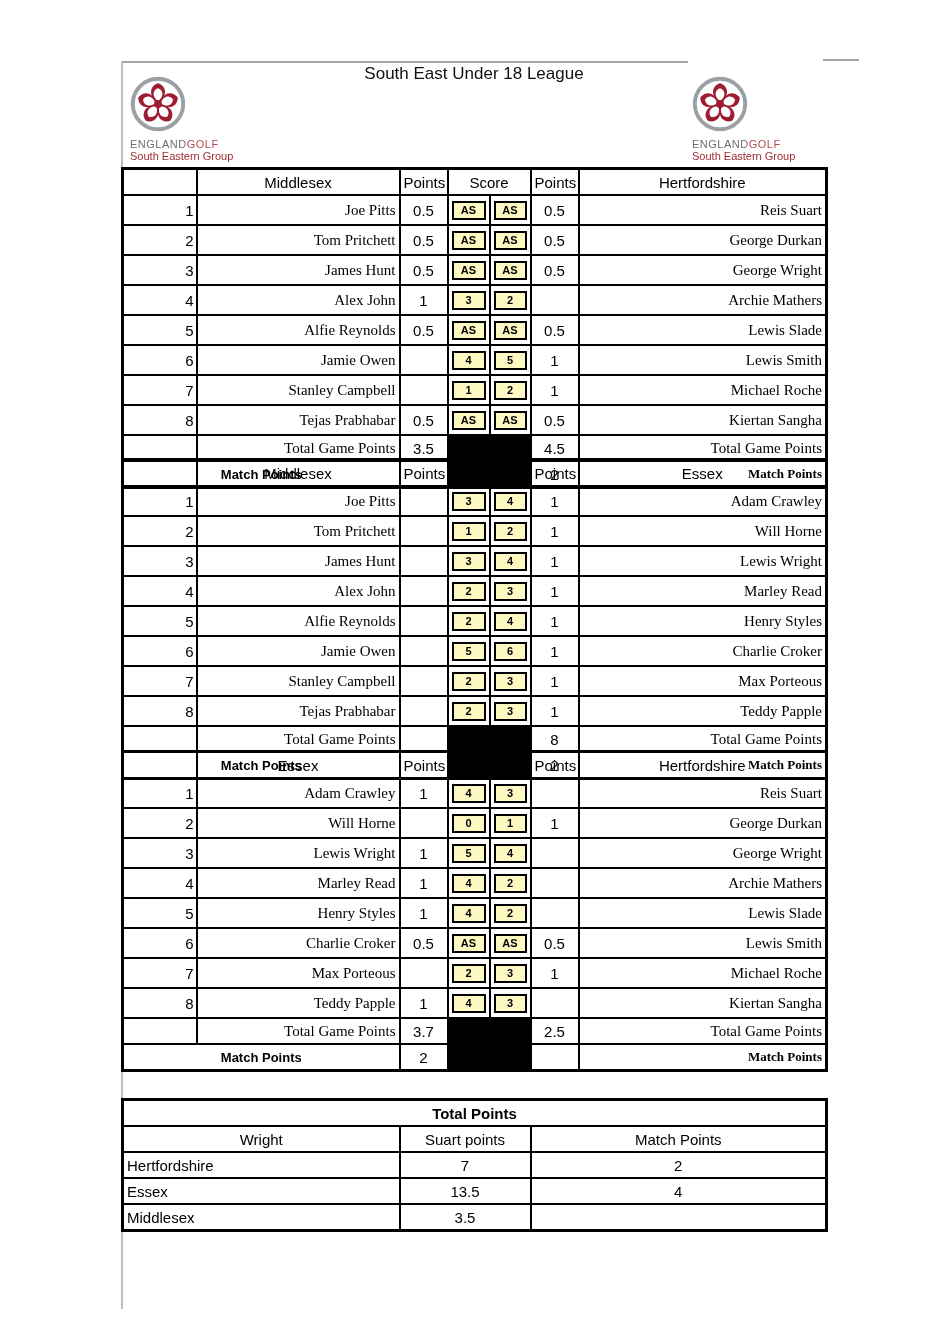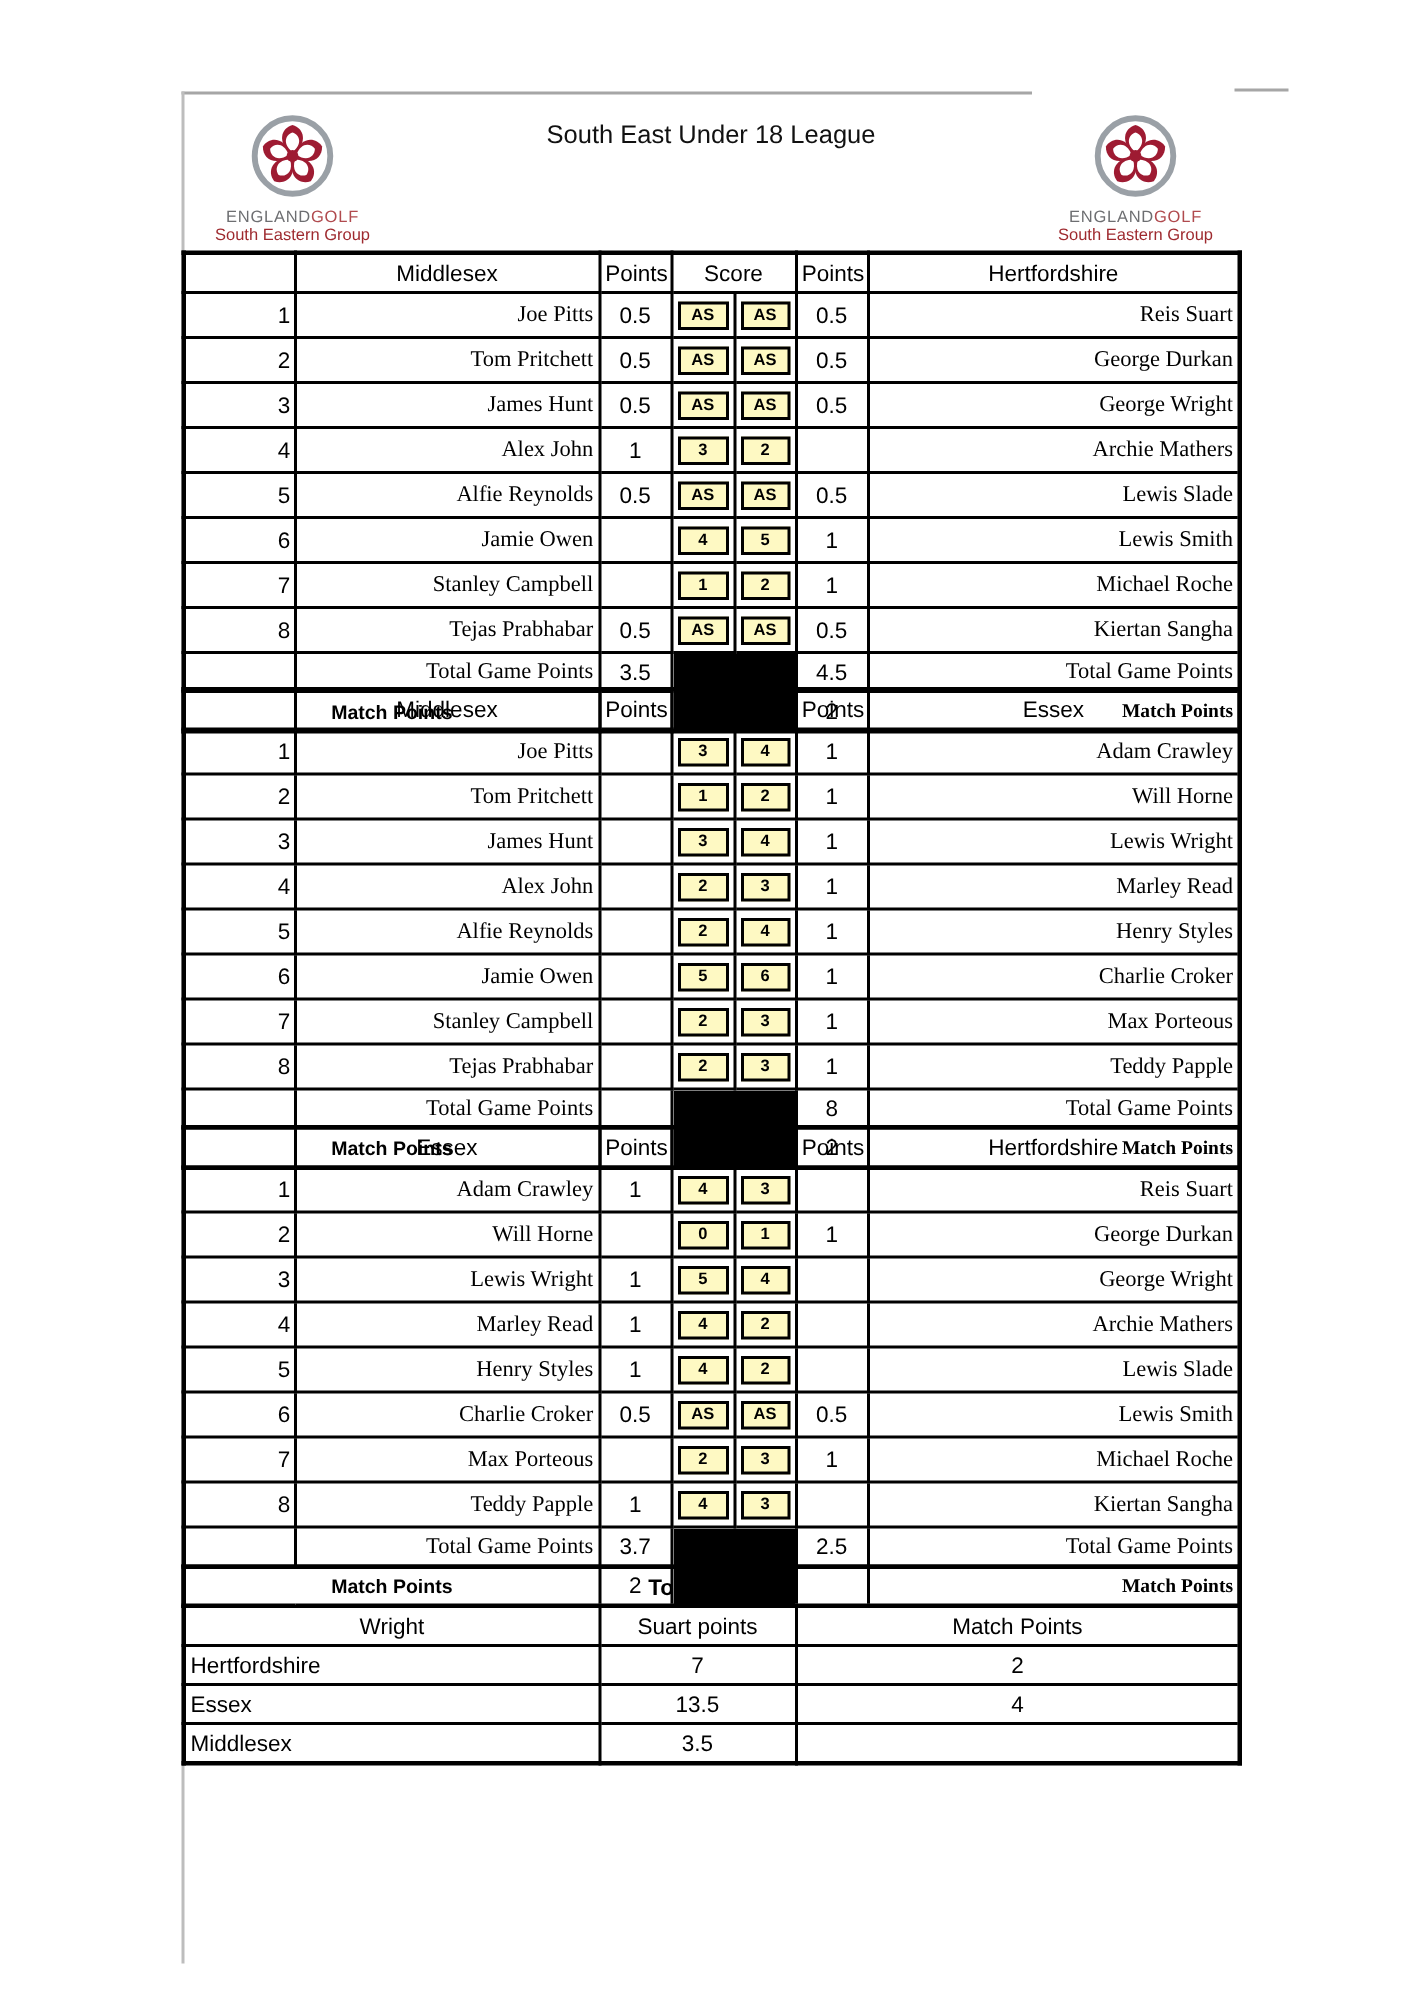--- a/index.html
+++ b/index.html
@@ -6,26 +6,26 @@
   body{
     width:940px;height:1329px;position:relative;background:#ffffff;
     font-family:"Liberation Sans", sans-serif;color:#000;
   }
   
   .top-line-1{position:absolute;left:121px;top:61px;width:567px;height:2px;background:#a6a6a6;}
   .top-line-2{position:absolute;left:823px;top:59px;width:36px;height:2px;background:#a6a6a6;}
   .left-line{position:absolute;left:121px;top:61px;width:2px;height:1248px;background:#bdbdbd;}
 
   .doc-title{
-    position:absolute;left:121px;top:80px;width:706px;text-align:center;
+    position:absolute;left:121px;top:64px;width:706px;text-align:center;
     font-size:17px;color:#111;
   }
 
   
-  .logo{position:absolute;top:76px;width:130px;text-align:center;}
+  .logo{position:absolute;top:76px;width:130px;}
   .logo-left{left:130px;}
   .logo-right{left:692px;}
   .logo .brand{font-size:11px;letter-spacing:.5px;margin-top:2px;white-space:nowrap;}
   .logo .brand .bg{color:#6d6e71;}
   .logo .brand .br{color:#b04a4e;}
   .logo .sub{font-size:11px;color:#9e2a2f;white-space:nowrap;}
 
   
   table{
     border-collapse:collapse;table-layout:fixed;position:absolute;left:121px;width:706px;
@@ -46,21 +46,21 @@
     font-weight:bold;font-size:11px;text-align:center;
   }
   .black{background:#000;}
   .mplabel{text-align:center;font-weight:bold;font-size:13px;}
   .mpr{font-weight:bold;font-size:13px;}
 
   #match-table-0{top:167px;}
   #match-table-1{top:458px;}
   #match-table-2{top:750px;}
 
-  #totals-table{top:1043px;padding-left:32px;}
+  #totals-table{top:1098px;padding-left:32px;}
   #totals-table .tp-title{text-align:center;font-weight:bold;}
   #totals-table .tp-hdr td{text-align:center;}
   #totals-table .c-county{text-align:left;}
   #totals-table .c-val{text-align:center;}
 </style>
 </head>
 <body>
 
 <div class="top-line-1"></div>
 <div class="top-line-2"></div>

